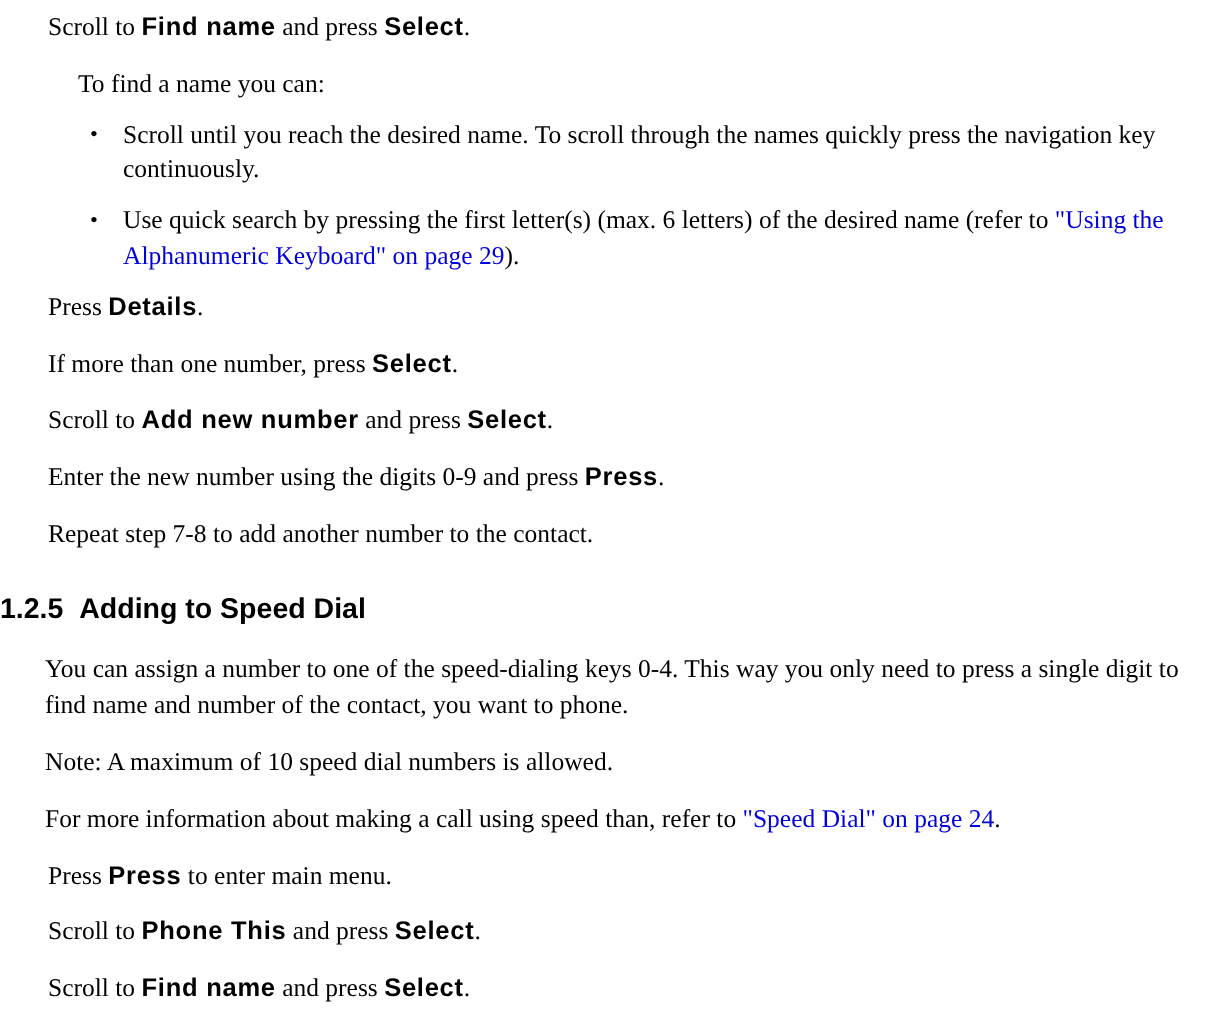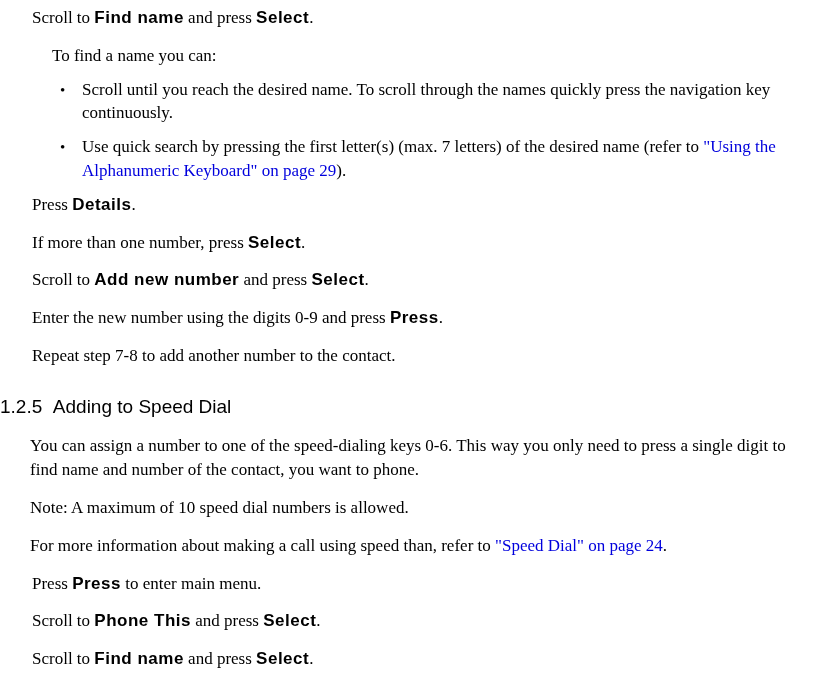--- a/index.html
+++ b/index.html
@@ -43,21 +43,21 @@
       font-family: 'Arial Black', Gadget, sans-serif;
       font-weight: 900;
       letter-spacing: 0.5px;
     }
     .link {
       color: #0000dd;
     }
     .section-heading {
       font-family: Arial, Helvetica, sans-serif;
       font-size: 19px;
-      font-weight: normal;
+      font-weight: bold;
       margin-top: 26px;
       margin-bottom: 14px;
       margin-left: 0;
     }
     .body-para {
       margin-left: 30px;
       margin-bottom: 14px;
       padding-right: 8px;
     }
     .note-label {
@@ -74,21 +74,21 @@
 <div class="substep-intro">To find a name you can:</div>
 
 <div class="bullet-item">
   <div class="bullet-marker">•</div>
   <div class="bullet-text">Scroll until you reach the desired name. To scroll through the names quickly press the navigation key continuously.</div>
 </div>
 
 <div class="bullet-item">
   <div class="bullet-marker">•</div>
   <div class="bullet-text">
-    <span>Use quick search by pressing the first letter(s) (max. 7 letters) of the desired name (refer to </span><span class="link">"Using the Alphanumeric Keyboard" on page 29</span><span>).</span>
+    <span>Use quick search by pressing the first letter(s) (max. 6 letters) of the desired name (refer to </span><span class="link">"Using the Alphanumeric Keyboard" on page 29</span><span>).</span>
   </div>
 </div>
 
 <div class="step">
   <span>Press </span><span class="ui-label">Details</span><span>.</span>
 </div>
 
 <div class="step">
   <span>If more than one number, press </span><span class="ui-label">Select</span><span>.</span>
 </div>
@@ -100,21 +100,21 @@
 <div class="step">
   <span>Enter the new number using the digits 0-9 and press </span><span class="ui-label">Press</span><span>.</span>
 </div>
 
 <div class="step">Repeat step 7-8 to add another number to the contact.</div>
 
 <h2 class="section-heading">
   <span>1.2.5</span>&nbsp;&nbsp;<span>Adding to Speed Dial</span>
 </h2>
 
-<div class="body-para">You can assign a number to one of the speed-dialing keys 0-6. This way you only need to press a single digit to find name and number of the contact, you want to phone.</div>
+<div class="body-para">You can assign a number to one of the speed-dialing keys 0-4. This way you only need to press a single digit to find name and number of the contact, you want to phone.</div>
 
 <div class="body-para">
   <span class="note-label">Note:</span><span> A maximum of 10 speed dial numbers is allowed.</span>
 </div>
 
 <div class="body-para">
   <span>For more information about making a call using speed than, refer to </span><span class="link">"Speed Dial" on page 24</span><span>.</span>
 </div>
 
 <div class="step">

